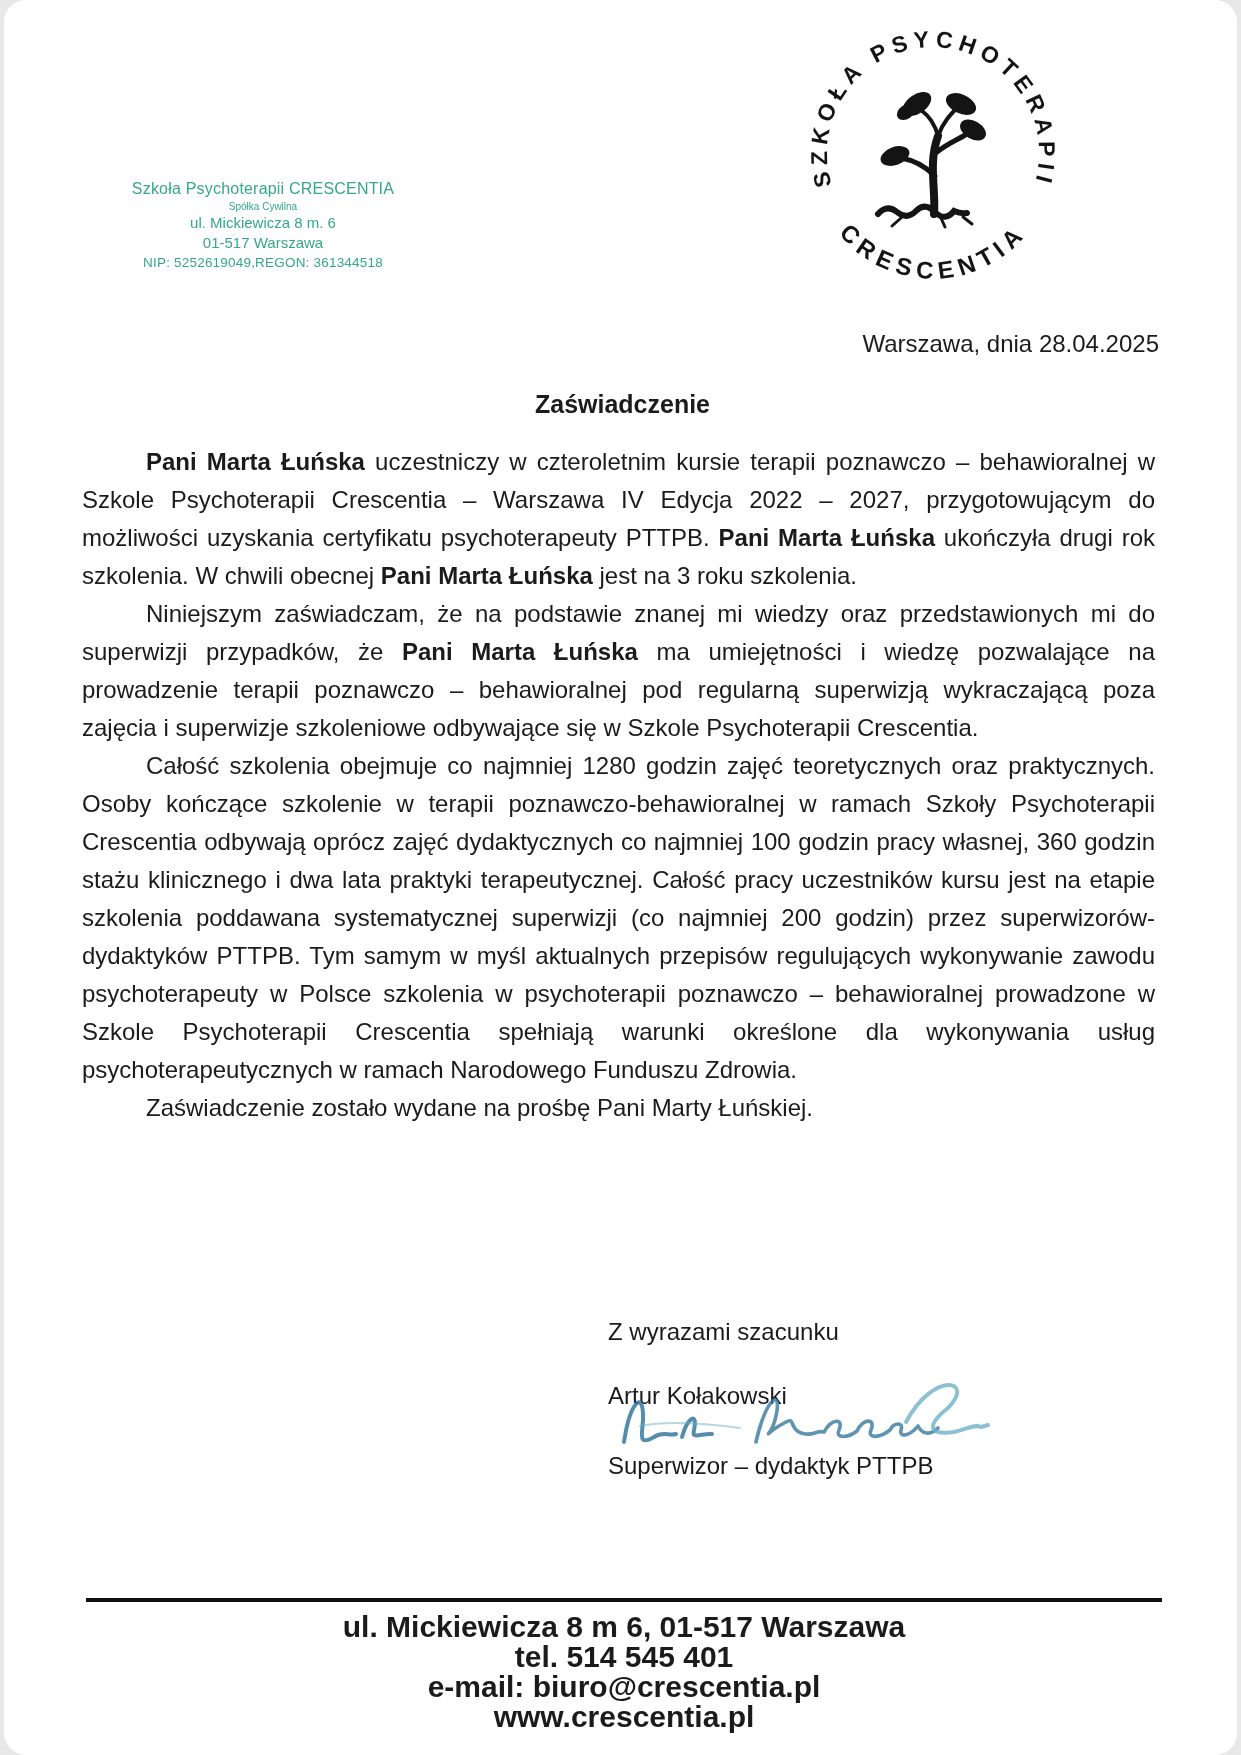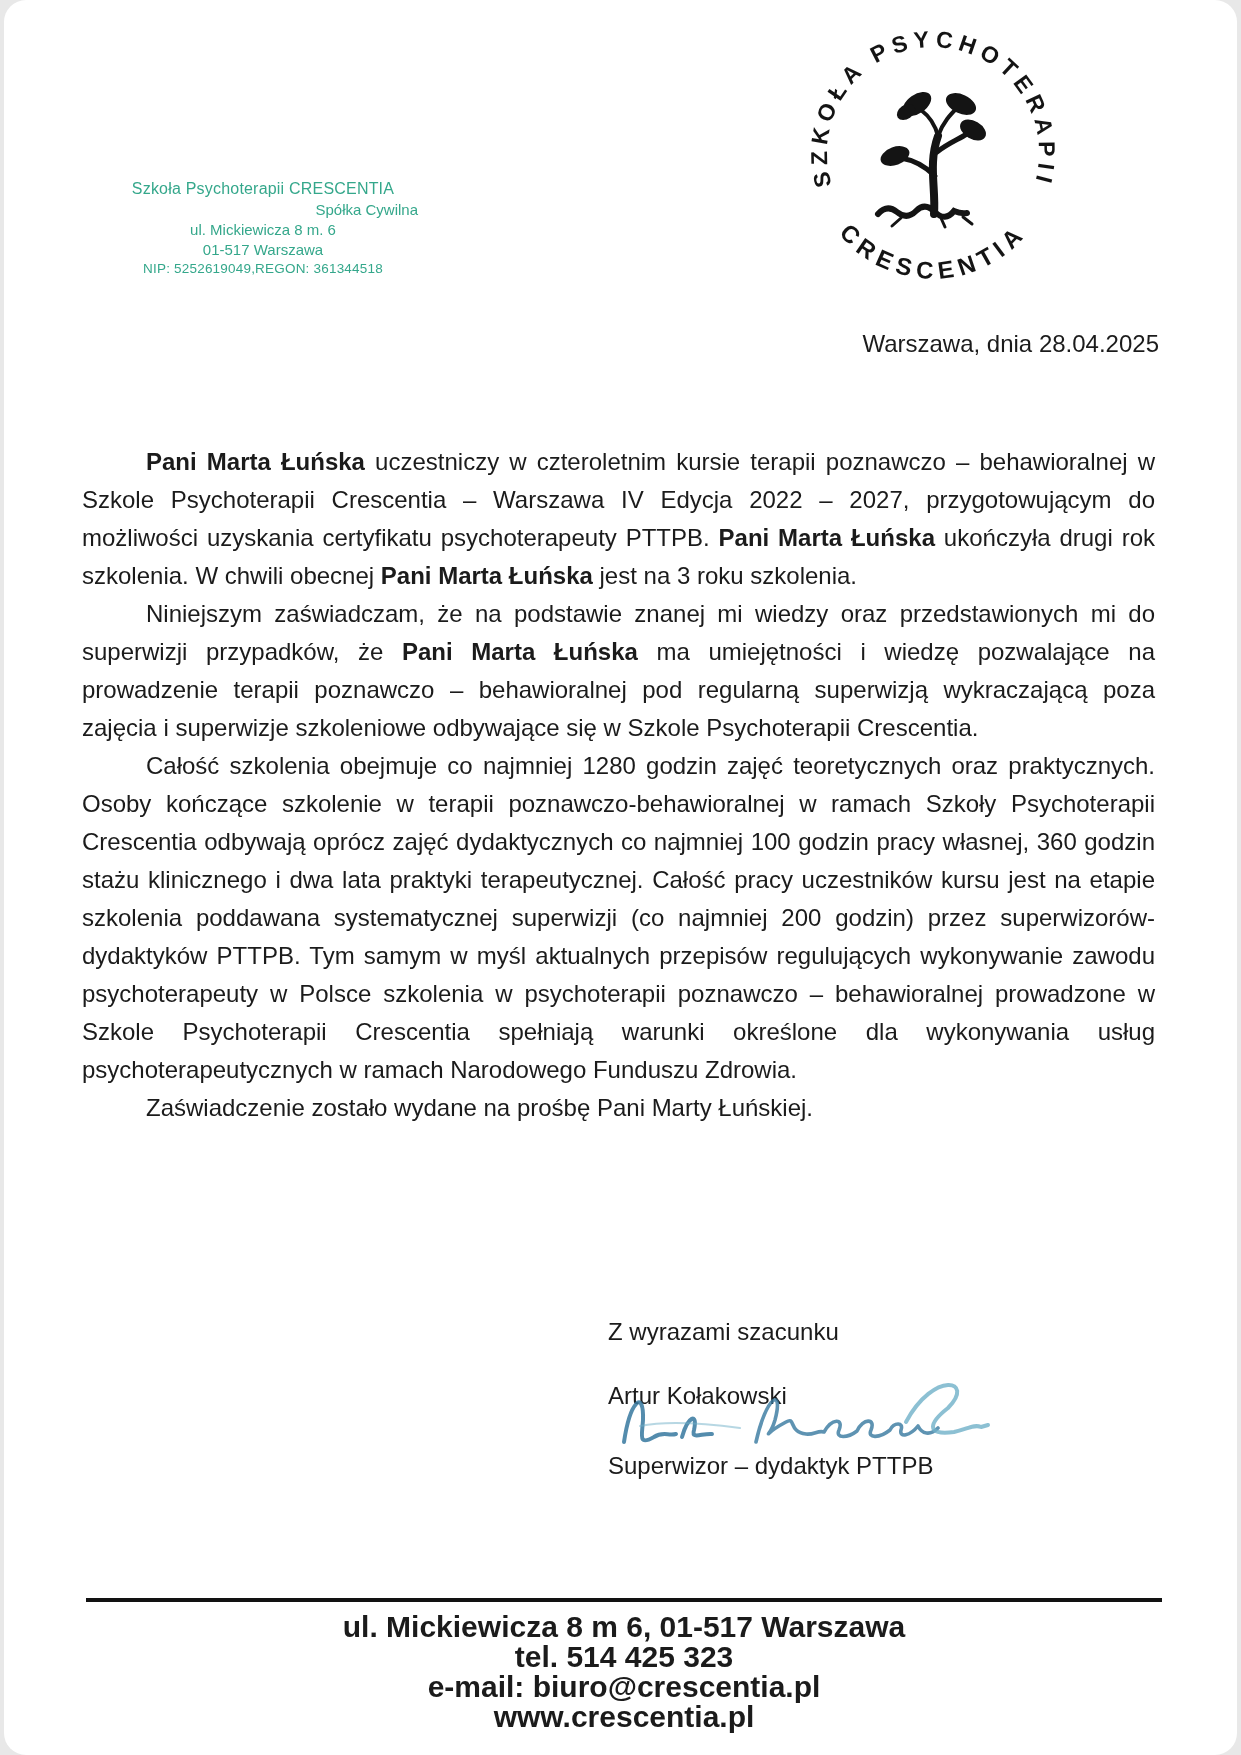--- a/index.html
+++ b/index.html
@@ -16,21 +16,21 @@
   
   .stamp{
     position:absolute;left:104px;top:178px;width:310px;
     text-align:center;
     color:#2aa385;
     filter:blur(.4px);
     opacity:.95;
     line-height:1.35;
   }
   .stamp .s0{font-size:16px;letter-spacing:.2px;}
-  .stamp .s1{font-size:15px;text-align:right;}
+  .stamp .s1{font-size:10px;}
   .stamp .s2{font-size:15px;}
   .stamp .s3{font-size:15px;}
   .stamp .s4{font-size:13.5px;letter-spacing:.2px;}
   
   .logo{position:absolute;left:798px;top:22px;width:262px;height:268px;}
   
   .date-line{
     position:absolute;left:82px;top:330px;width:1073px;
     text-align:right;font-size:24px;
   }
@@ -100,20 +100,21 @@
       <ellipse cx="-16" cy="-56" rx="16" ry="9.5" transform="rotate(-35 -16 -56)" stroke="none"></ellipse>
       <ellipse cx="-27" cy="-48" rx="10" ry="7" transform="rotate(-35 -27 -48)" stroke="none"></ellipse>
       <ellipse cx="28" cy="-56" rx="16" ry="9.5" transform="rotate(25 28 -56)" stroke="none"></ellipse>
       <ellipse cx="40" cy="-30" rx="14" ry="9" transform="rotate(30 40 -30)" stroke="none"></ellipse>
       <ellipse cx="-38" cy="-4" rx="15" ry="9" transform="rotate(-20 -38 -4)" stroke="none"></ellipse>
     </g>
   </svg>
 
   <div class="date-line">Warszawa, dnia 28.04.2025</div>
 
+  <div class="doc-title">Zaświadczenie</div>
 
   <div class="body-text">
       <p class="para"><b>Pani Marta Łuńska</b> uczestniczy w czteroletnim kursie terapii poznawczo – behawioralnej w Szkole Psychoterapii Crescentia – Warszawa IV Edycja 2022 – 2027, przygotowującym do możliwości uzyskania certyfikatu psychoterapeuty PTTPB. <b>Pani Marta Łuńska</b> ukończyła drugi rok szkolenia. W chwili obecnej <b>Pani Marta Łuńska</b> jest na 3 roku szkolenia.</p>
       <p class="para">Niniejszym zaświadczam, że na podstawie znanej mi wiedzy oraz przedstawionych mi do superwizji przypadków, że <b>Pani Marta Łuńska</b> ma umiejętności i wiedzę pozwalające na prowadzenie terapii poznawczo – behawioralnej pod regularną superwizją wykraczającą poza zajęcia i superwizje szkoleniowe odbywające się w Szkole Psychoterapii Crescentia.</p>
       <p class="para">Całość szkolenia obejmuje co najmniej 1280 godzin zajęć teoretycznych oraz praktycznych. Osoby kończące szkolenie w terapii poznawczo-behawioralnej w ramach Szkoły Psychoterapii Crescentia odbywają oprócz zajęć dydaktycznych co najmniej 100 godzin pracy własnej, 360 godzin stażu klinicznego i dwa lata praktyki terapeutycznej. Całość pracy uczestników kursu jest na etapie szkolenia poddawana systematycznej superwizji (co najmniej 200 godzin) przez superwizorów-dydaktyków PTTPB. Tym samym w myśl aktualnych przepisów regulujących wykonywanie zawodu psychoterapeuty w Polsce szkolenia w psychoterapii poznawczo – behawioralnej prowadzone w Szkole Psychoterapii Crescentia spełniają warunki określone dla wykonywania usług psychoterapeutycznych w ramach Narodowego Funduszu Zdrowia.</p>
       <p class="para">Zaświadczenie zostało wydane na prośbę Pani Marty Łuńskiej.</p>
     </div>
 
   <div class="closing">
     <div class="salutation">Z wyrazami szacunku</div>
@@ -126,18 +127,18 @@
       <path d="M14,62 C20,22 34,8 33,40 C32,56 28,66 44,57 C53,51 58,56 66,54 M72,57 C78,36 88,32 84,50 C81,60 92,53 102,54" stroke="#36789f" stroke-width="4" opacity="0.85"></path>
       <path d="M146,62 C156,16 174,6 165,40 C159,60 150,56 176,42 C186,36 178,52 196,54 C204,55 208,50 214,52 C222,38 234,38 229,50 C225,59 238,58 247,51 C253,38 266,38 261,50 C257,59 270,58 280,50 C284,42 294,42 291,50 C289,58 300,56 308,46 C312,54 320,56 328,48" stroke="#36789f" stroke-width="3.6" opacity="0.8"></path>
       <path d="M296,42 C324,-10 366,0 338,28 C320,42 314,56 344,52 C358,49 364,44 371,47 L378,45" stroke="#6fb0c8" stroke-width="4" opacity="0.8"></path>
       <path d="M30,46 C60,40 100,44 130,48" stroke="#6fb0c8" stroke-width="2" opacity="0.5"></path>
     </g>
   </svg>
 
   <div class="footer-rule"></div>
   <div class="footer-text">
     <div>ul. Mickiewicza 8 m 6, 01-517 Warszawa</div>
-    <div>tel. 514 425 323</div>
+    <div>tel. 514 545 401</div>
     <div>e-mail: biuro@crescentia.pl</div>
     <div>www.crescentia.pl</div>
   </div>
 
 </div>
 
 </body></html>

